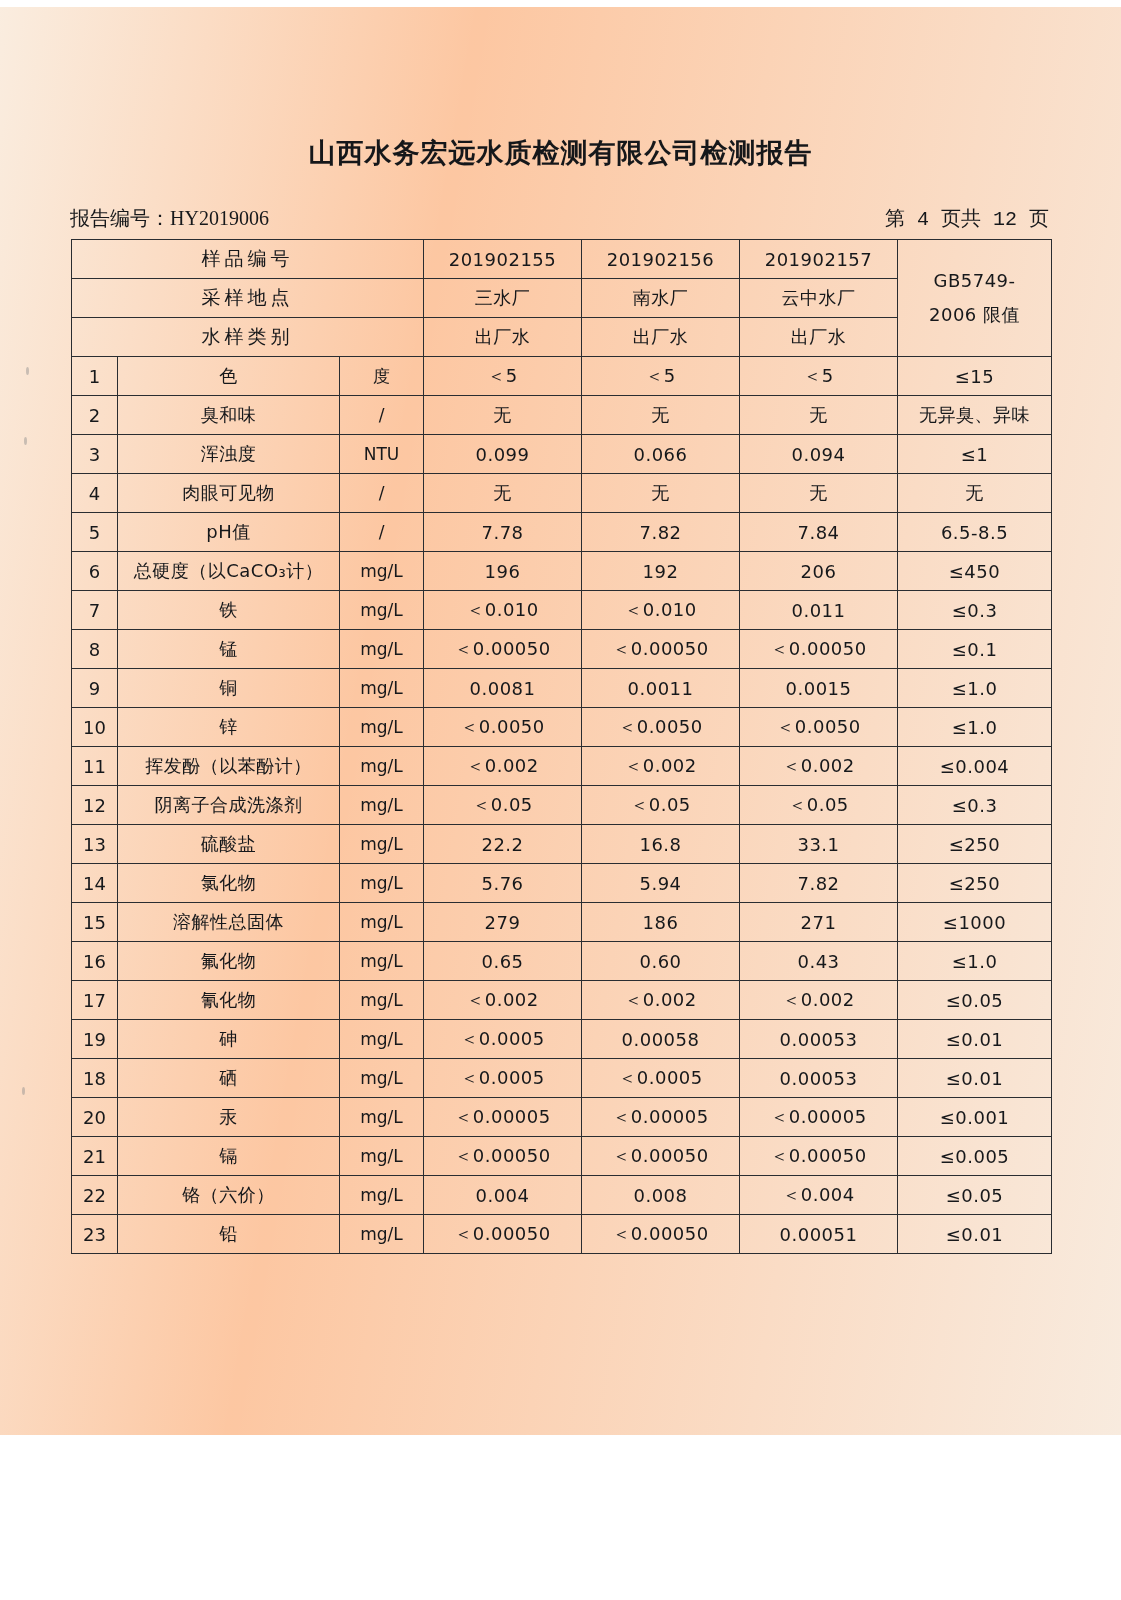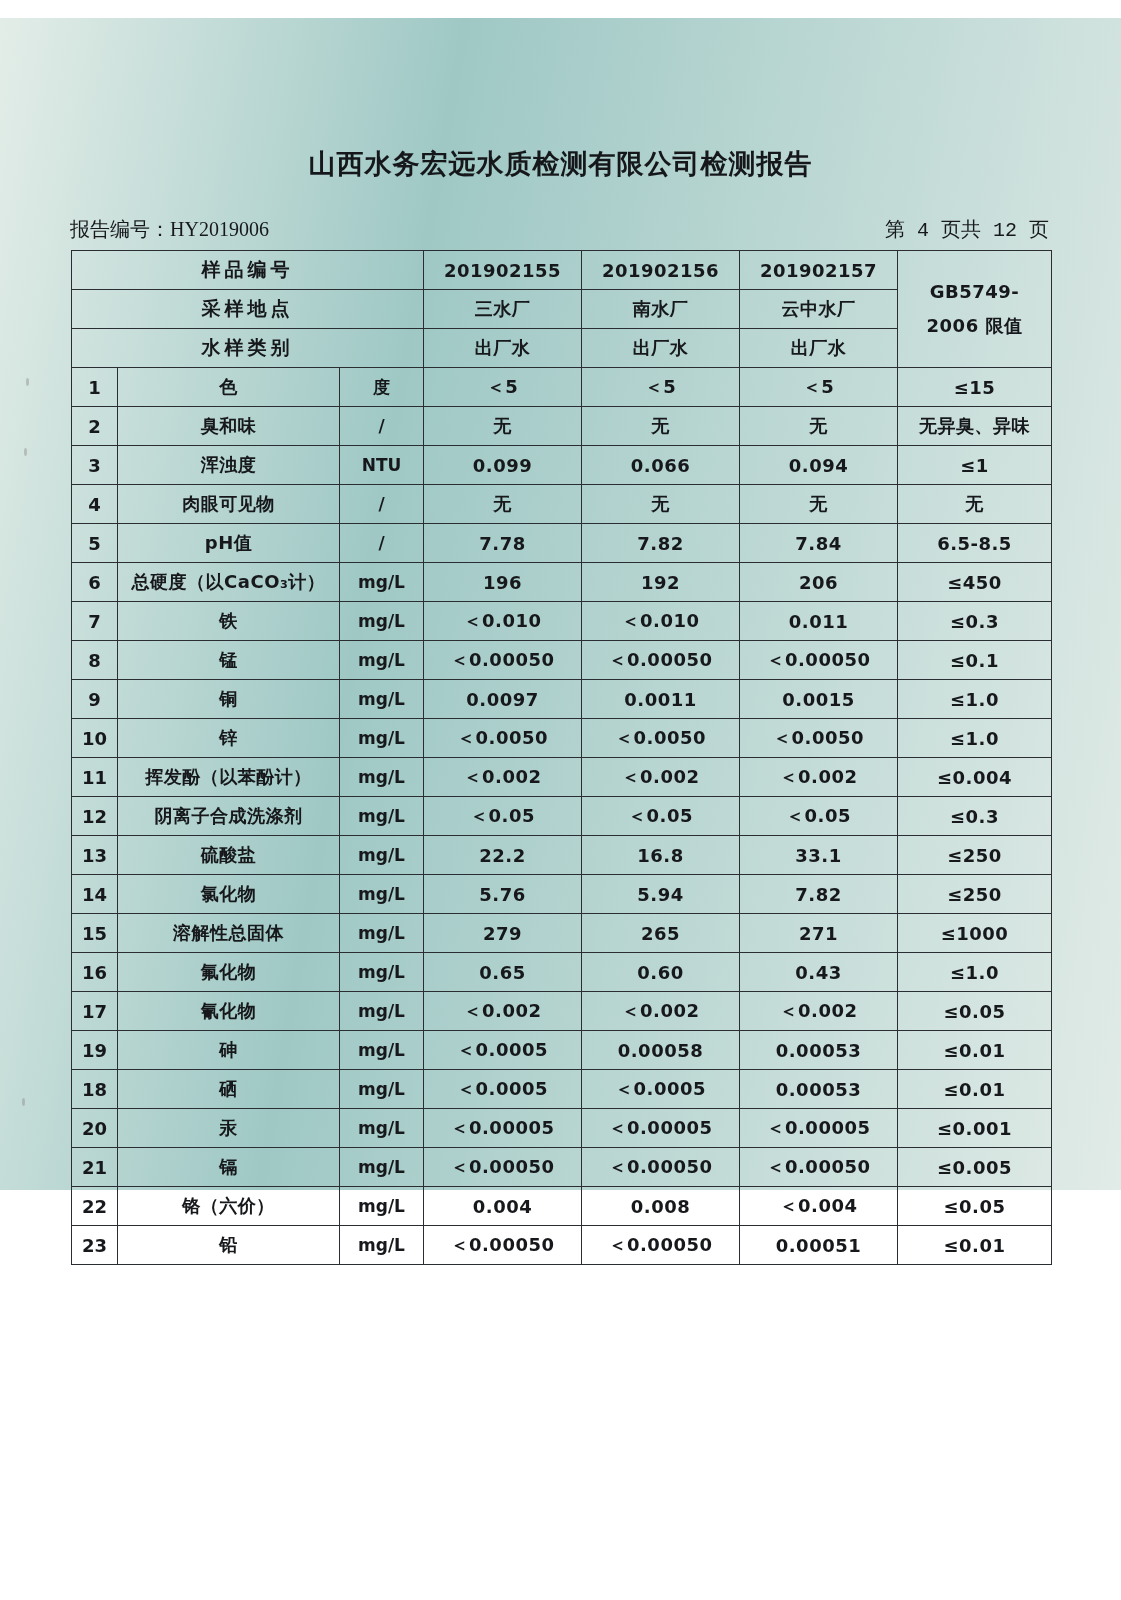--- a/index.html
+++ b/index.html
@@ -10,24 +10,24 @@
   body {
     width: 1121px;
     height: 1600px;
     position: relative;
     font-family: "Liberation Serif", serif;
     color: #16181b;
     overflow: hidden;
   }
   .page {
     position: absolute;
-    left: 0; top: 18px;
+    left: 0; top: 7px;
     width: 1121px;
-    height: 1172px;
-    background: #0f766e;
+    height: 1428px;
+    background: #f97316;
   }
   
   .page::before {
     content: "";
     position: absolute;
     inset: 0;
     background:
       linear-gradient(100deg, rgba(250,250,245,0.9) 0%, rgba(255,255,255,0.6) 35%, rgba(248,248,244,0.9) 100%);
     pointer-events: none;
   }
@@ -60,21 +60,20 @@
     color: #16181b;
   }
   table.report {
     position: absolute;
     top: 232px;
     left: 71px;
     width: 980px;
     border-collapse: collapse;
     font-size: 18px;
     table-layout: fixed;
-    font-weight: bold;
   }
   table.report td {
     border: 1px solid #2a2d31;
     text-align: center;
     vertical-align: middle;
     padding: 0;
     height: 38px;
     font-family: "DejaVu Sans", sans-serif;
     color: #16181b;
   }
@@ -226,21 +225,21 @@
           <td class="unit-cell">mg/L</td>
           <td class="val-cell">＜0.00050</td>
           <td class="val-cell">＜0.00050</td>
           <td class="val-cell">＜0.00050</td>
           <td class="limit-cell">≤0.1</td>
         </tr>
         <tr>
           <td class="no-cell">9</td>
           <td class="item-cell">铜</td>
           <td class="unit-cell">mg/L</td>
-          <td class="val-cell">0.0097</td>
+          <td class="val-cell">0.0081</td>
           <td class="val-cell">0.0011</td>
           <td class="val-cell">0.0015</td>
           <td class="limit-cell">≤1.0</td>
         </tr>
         <tr>
           <td class="no-cell">10</td>
           <td class="item-cell">锌</td>
           <td class="unit-cell">mg/L</td>
           <td class="val-cell">＜0.0050</td>
           <td class="val-cell">＜0.0050</td>
@@ -281,21 +280,21 @@
           <td class="val-cell">5.76</td>
           <td class="val-cell">5.94</td>
           <td class="val-cell">7.82</td>
           <td class="limit-cell">≤250</td>
         </tr>
         <tr>
           <td class="no-cell">15</td>
           <td class="item-cell">溶解性总固体</td>
           <td class="unit-cell">mg/L</td>
           <td class="val-cell">279</td>
-          <td class="val-cell">265</td>
+          <td class="val-cell">186</td>
           <td class="val-cell">271</td>
           <td class="limit-cell">≤1000</td>
         </tr>
         <tr>
           <td class="no-cell">16</td>
           <td class="item-cell">氟化物</td>
           <td class="unit-cell">mg/L</td>
           <td class="val-cell">0.65</td>
           <td class="val-cell">0.60</td>
           <td class="val-cell">0.43</td>

